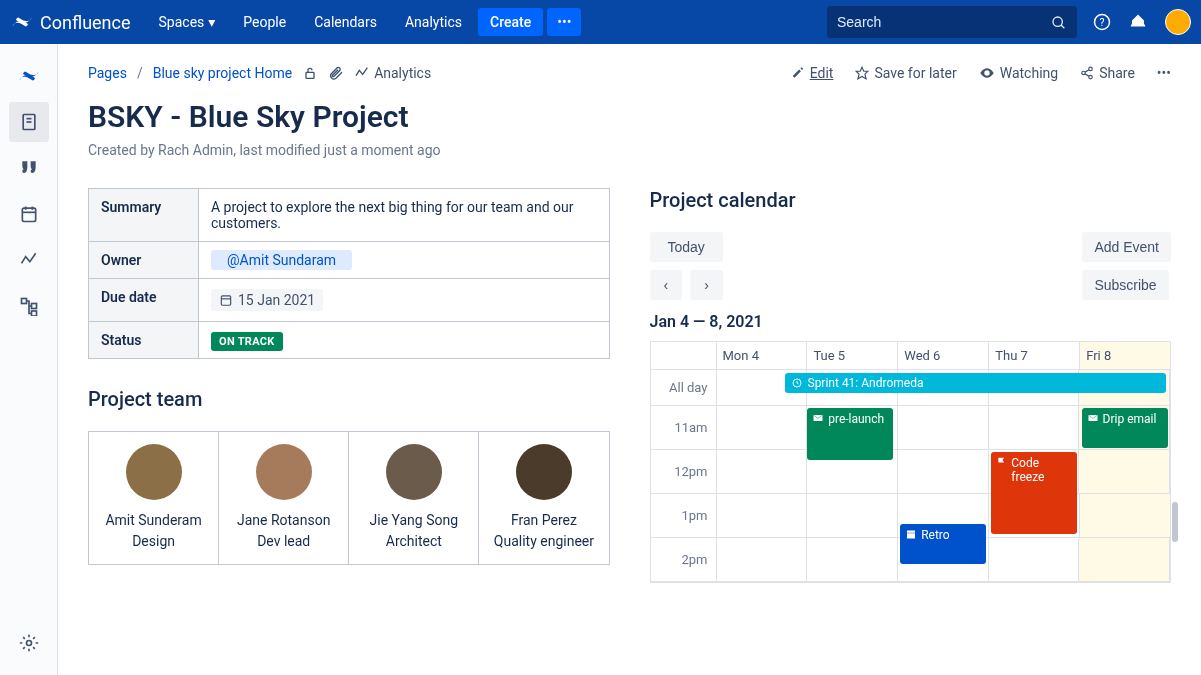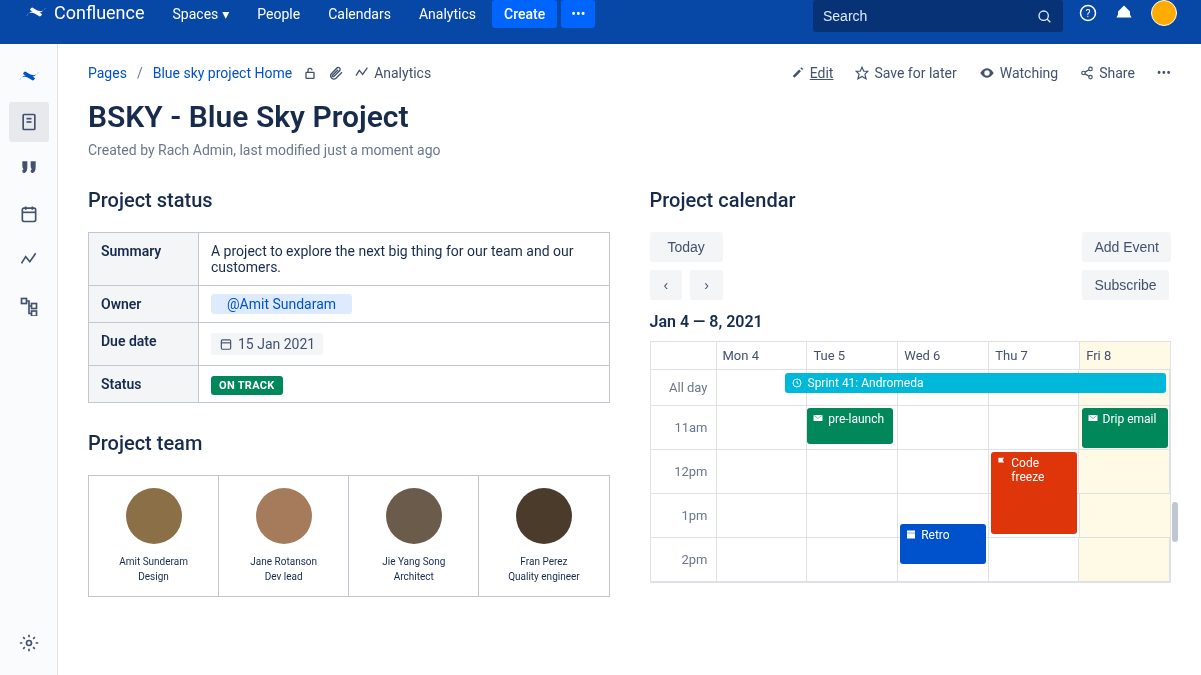--- a/index.html
+++ b/index.html
@@ -1,19 +1,19 @@
 <!DOCTYPE html>
 <html><head>
 <meta charset="utf-8">
 <style>
 * { margin: 0; padding: 0; box-sizing: border-box; }
 body { font-family: -apple-system, BlinkMacSystemFont, 'Segoe UI', Roboto, Arial, sans-serif; font-size: 14px; color: #172B4D; background: #fff; width: 1201px; height: 675px; overflow: hidden; }
 
 
-.topnav { background: #0747A6; height: 44px; display: flex; align-items: flex-start; padding: 0 24px; color: #fff; }
+.topnav { background: #0747A6; height: 44px; display: flex; align-items: center; padding: 0 10px; color: #fff; }
 .brand { display: flex; align-items: center; gap: 6px; margin-right: 16px; font-size: 18px; }
 .brand svg { width: 24px; height: 24px; }
 .nav-items { display: flex; align-items: center; gap: 4px; }
 .nav-item { padding: 6px 12px; cursor: pointer; display: flex; align-items: center; gap: 4px; }
 .nav-item.create { background: #0065FF; border-radius: 3px; font-weight: 500; }
 .nav-item.dots { background: #0065FF; border-radius: 3px; padding: 6px 10px; }
 .spacer { flex: 1; }
 .searchbox { background: rgba(9,30,66,0.48); border-radius: 3px; width: 250px; height: 32px; display: flex; align-items: center; padding: 0 10px; color: #DEEBFF; }
 .searchbox input { background: transparent; border: none; color: #DEEBFF; outline: none; flex: 1; font-size: 14px; }
 .searchbox input::placeholder { color: #DEEBFF; }
@@ -53,21 +53,21 @@
 .status-table th { background: #F4F5F7; font-weight: 600; width: 110px; }
 .mention { background: #DEEBFF; color: #0052CC; border-radius: 3px; padding: 2px 16px; }
 .date-chip { background: #F4F5F7; border-radius: 3px; padding: 3px 8px; color: #42526E; display: inline-flex; align-items: center; gap: 5px; }
 .lozenge { background: #00875A; color: #fff; font-weight: 700; font-size: 11px; padding: 3px 8px; border-radius: 3px; letter-spacing: 0.3px; }
 
 
 .team-grid { display: flex; gap: 0; border: 1px solid #C1C7D0; }
 .team-card { flex: 1; border-right: 1px solid #C1C7D0; padding: 12px 8px; text-align: center; }
 .team-card:last-child { border-right: none; }
 .team-avatar { width: 56px; height: 56px; border-radius: 50%; background: #ccc; margin: 0 auto 10px; display:block; }
-.team-name { color: #172B4D; font-size: 10px; line-height: 1.5; }
+.team-name { color: #172B4D; font-size: 14px; line-height: 1.5; }
 
 
 .cal-controls { display: flex; align-items: center; gap: 8px; margin-bottom: 10px; }
 .btn { background: #F4F5F7; border-radius: 3px; padding: 7px 12px; color: #42526E; cursor: pointer; border: none; font-size: 14px; }
 .cal-controls .right { margin-left: auto; display: flex; flex-direction: column; gap: 8px; align-items: flex-start; }
 .cal-nav { display: flex; gap: 8px; }
 .cal-nav .btn { padding: 7px 14px; }
 .cal-range { font-weight: 600; font-size: 16px; margin: 12px 0 10px; }
 
 .calendar { border: 1px solid #DFE1E6; position: relative; }
@@ -239,21 +239,20 @@
           </span>
         <span>•••</span>
       </div>
     </div>
 
     <h1 class="title">BSKY - Blue Sky Project</h1>
     <div class="meta">Created by Rach Admin, last modified just a moment ago</div>
 
     <div class="columns">
       <div class="col">
-        <h2 class="section">Project status</h2>
         <table class="status-table">
           <tbody>
               <tr>
                 <th>Summary</th>
                 <td>A project to explore the next big thing for our team and our customers.</td>
               </tr>
           <tr>
                 <th>Owner</th>
                 <td><span class="mention">@Amit Sundaram</span></td>
               </tr>
@@ -339,21 +338,21 @@
             </div>
           </div>
           <div class="cal-row">
               <div class="label">11am</div>
               <div class="cells">
                 <div class="cell"></div>
                 <div class="cell"></div>
                 <div class="cell"></div>
                 <div class="cell"></div>
                 <div class="cell today"></div>
-            <div class="event green" style="left:20%;width:19%;top:2px;height:36px">
+            <div class="event green" style="left:20%;width:19%;top:2px;height:52px">
                   <svg width="12" height="12" viewBox="0 0 24 24" fill="#fff">
                     <rect x="3" y="6" width="18" height="12"></rect>
                     <path d="M3 6l9 7 9-7" stroke="#00875A"></path>
                   </svg>
                   <span>pre-launch</span>
                 </div>
             <div class="event green" style="left:80.5%;width:19%;top:2px;height:40px">
                   <svg width="12" height="12" viewBox="0 0 24 24" fill="#fff">
                     <rect x="3" y="6" width="18" height="12"></rect>
                     <path d="M3 6l9 7 9-7" stroke="#00875A"></path>

